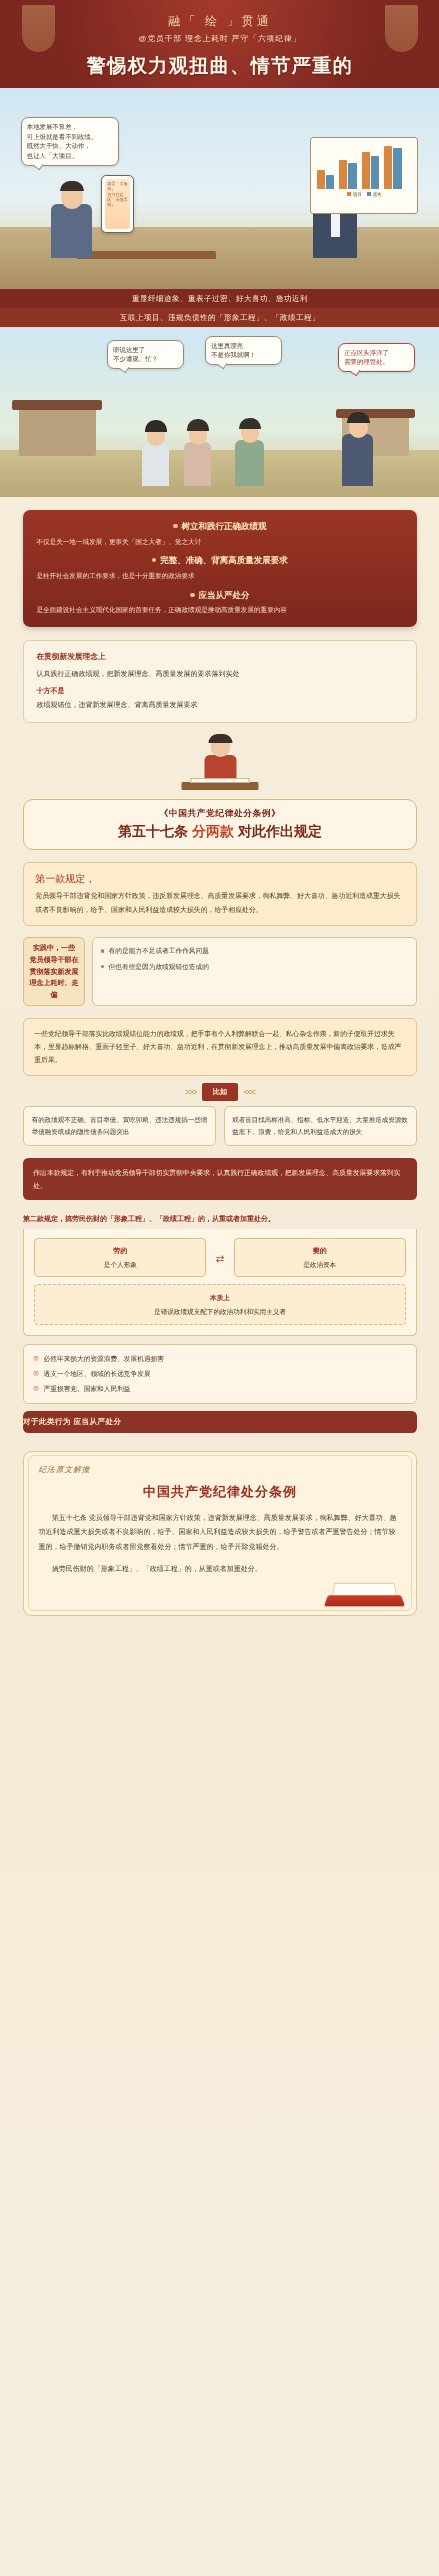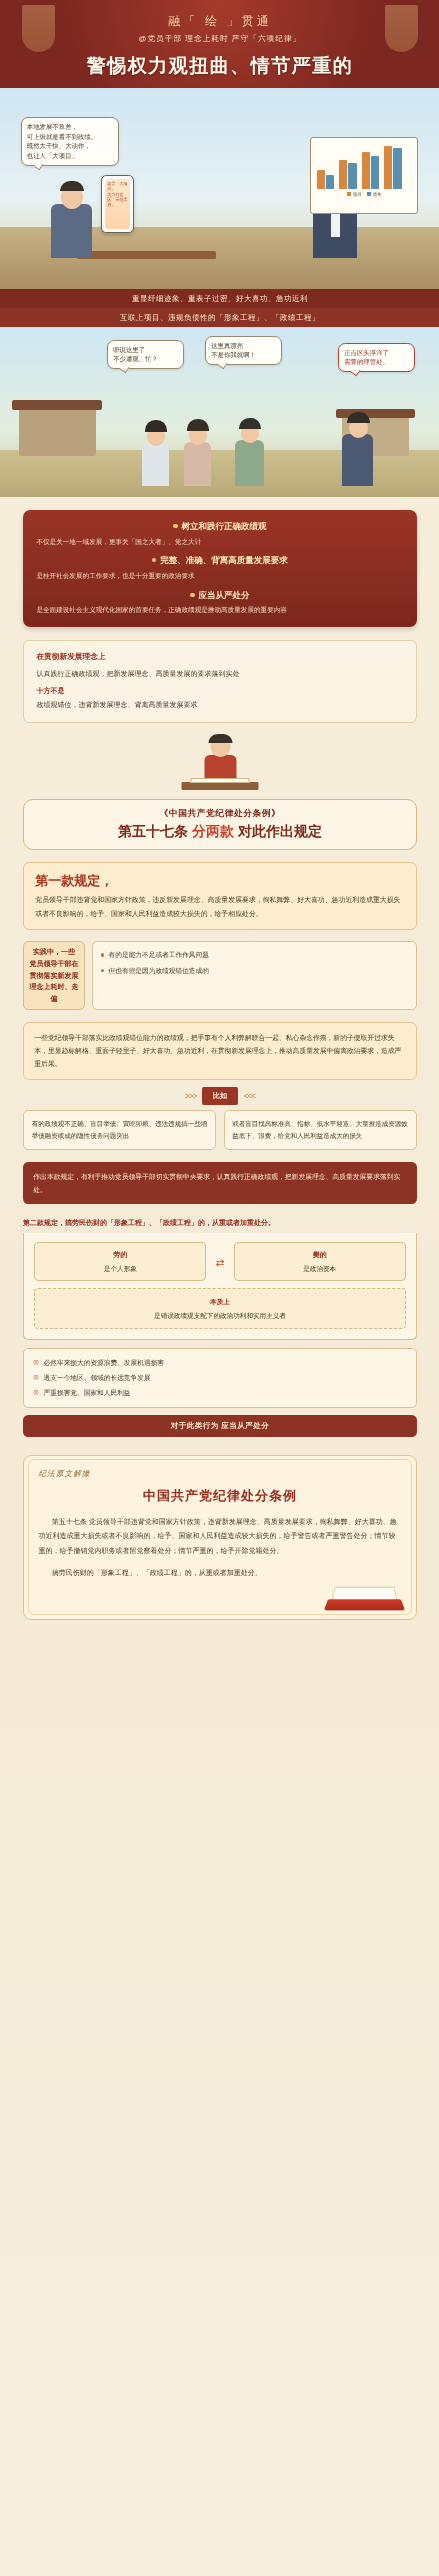--- a/index.html
+++ b/index.html
@@ -218,21 +218,21 @@
   .titlebox .l2 em { color:#c2452b; font-style: normal; }
 
   
   .opanel {
     margin: 11.3px 23px 0 23px;
     background: #fdeccd;
     border: 0.5px solid #e8c493;
     border-radius: 6.2px;
     padding: 9.3px 11.3px;
   }
-  .opanel .k { color:#a8331f; font-weight:bold; font-size:13px; }
+  .opanel .k { color:#a8331f; font-weight:normal; font-size:10px; }
   .opanel p { font-size: 6.9px; line-height: 1.95; margin: 3.1px 0 0 0; color:#50391f;}
 
   
   .lrow {
     margin: 10.3px 23px 0 23px;
     display: flex; gap: 7.2px; align-items: stretch;
   }
   .lrow .lbl {
     width: 62px;
     background: #f7e3bd;
@@ -338,21 +338,21 @@
     font-size: 6.7px; line-height: 1.95; color:#4b3620;
     position: relative; padding-left: 10.3px; margin-bottom: 2.1px;
   }
   .checklist .ci:last-child { margin-bottom:0; }
   .checklist .ci:before {
     content:"◎"; position:absolute; left:0; top:0; color:#c2452b; font-size:6.2px;
   }
   .penalty {
     margin: 7.2px 23px 0 23px;
     background:#8d3326; color:#ffe9c9; border-radius:5.2px;
-    text-align:center; padding: 6.2px 0; font-size:7.5px; font-weight:bold; letter-spacing:0.5px;
+    padding: 6.2px 0; font-size:7.5px; font-weight:bold; letter-spacing:0.5px;
   }
 
   
   .lawwrap {
     margin: 17.5px 23px 15.5px 23px;
     position: relative;
     background: #fdf3df;
     border: 1px solid #e0c48f;
     border-radius: 8.2px;
     padding: 13.4px 14.4px 31px 14.4px;

